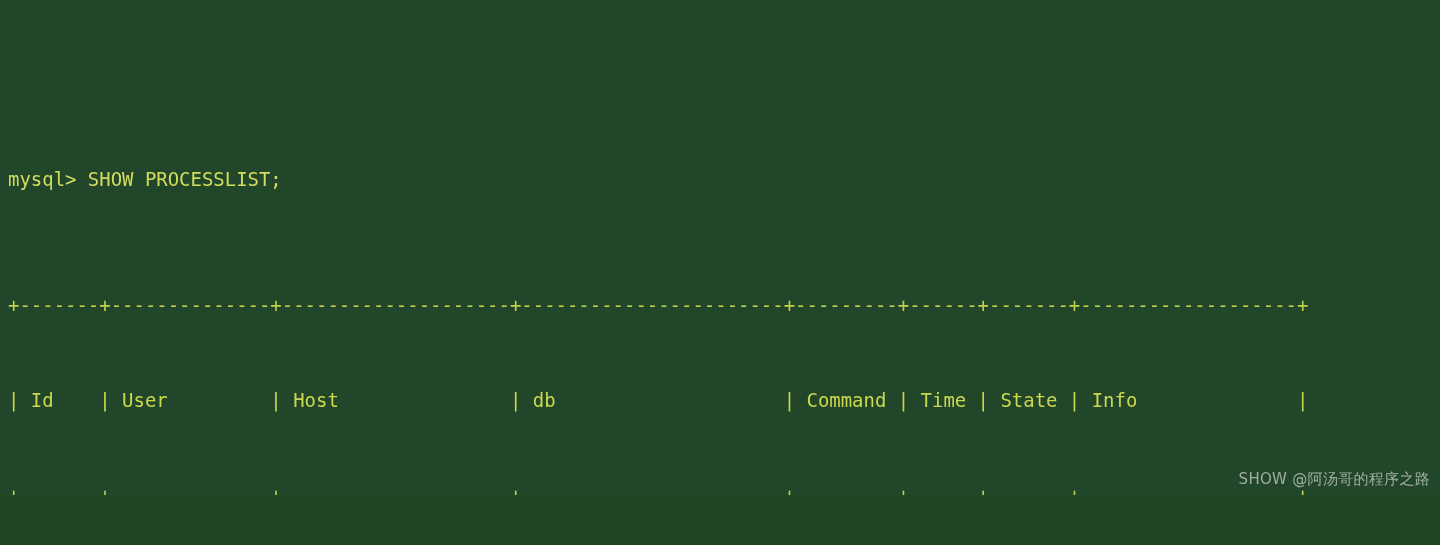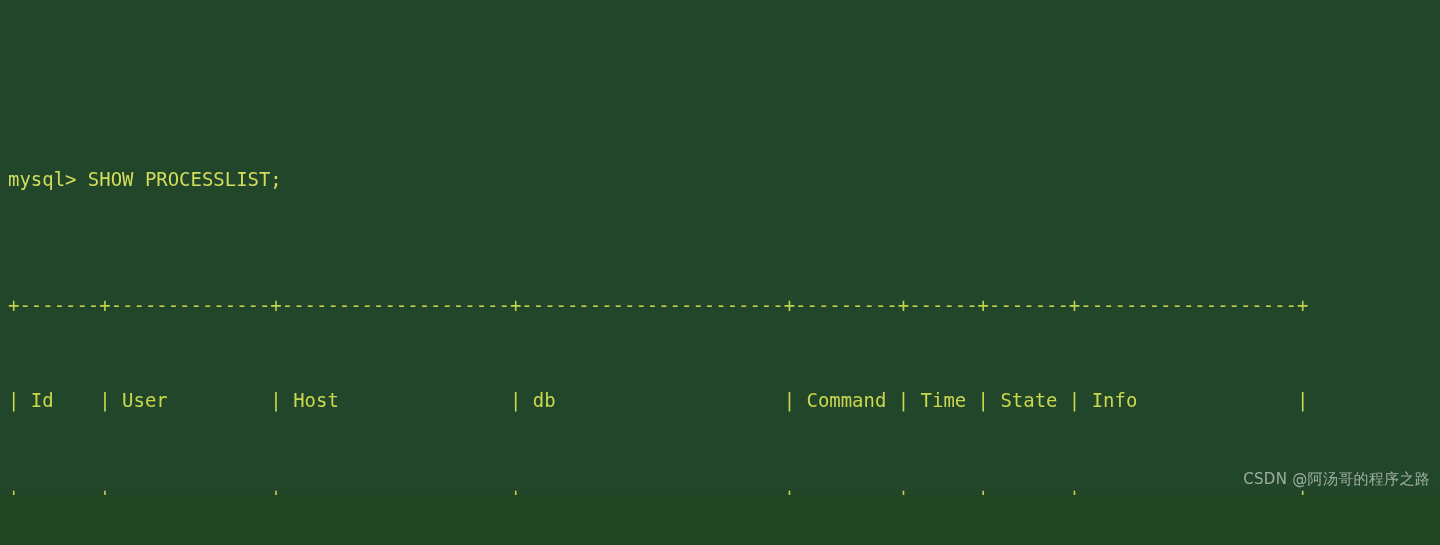--- a/index.html
+++ b/index.html
@@ -63,14 +63,14 @@
     <div class="line">| Id    | User         | Host               | db                    | Command | Time | State | Info              |</div>
     <div class="line rule">+-------+--------------+--------------------+-----------------------+---------+------+-------+-------------------+</div>
 
     
 
     
 
     
   </div>
 
-  <div id="watermark">CSDN @阿汤哥的程序之路</div>
+  <div id="watermark">SHOW @阿汤哥的程序之路</div>
 </div>
 
 </body></html>

